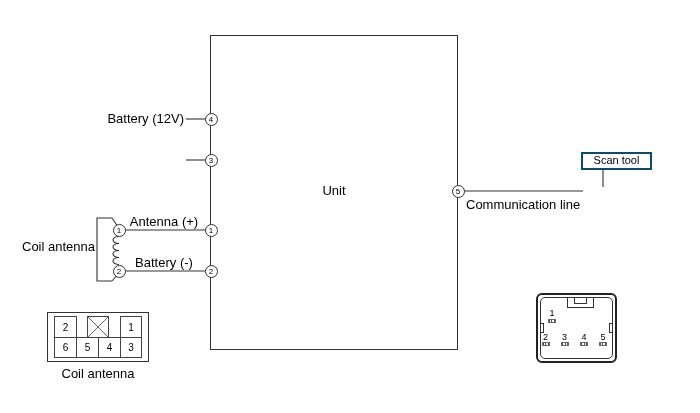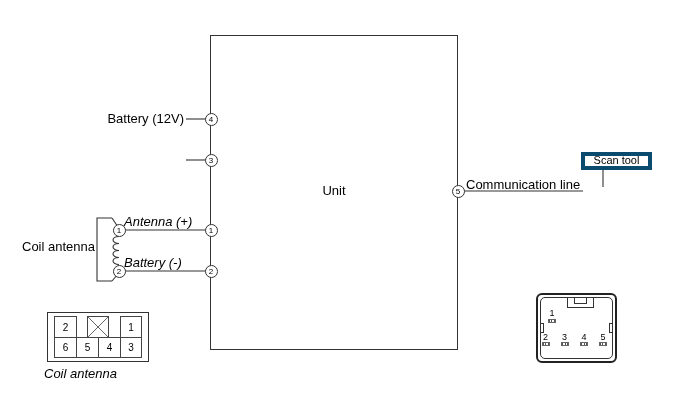--- a/index.html
+++ b/index.html
@@ -1,29 +1,29 @@
 <!DOCTYPE html>
 <html><head>
 <meta charset="utf-8">
 <style>
   html,body{margin:0;padding:0;background:#fff;}
   #stage{position:relative;width:700px;height:413px;background:#ffffff;overflow:hidden;
          font-family:"Liberation Sans",sans-serif;color:#000;}
   svg.wires{position:absolute;left:0;top:0;}
   .label{position:absolute;font-size:13px;line-height:13px;white-space:nowrap;color:#000;}
   .r{text-align:right;}
-  .c{text-align:left;font-style:italic;}
+  .c{text-align:center;}
   .pin{position:absolute;width:13px;height:13px;box-sizing:border-box;border:1px solid #333;
        border-radius:50%;background:#fff;font-size:8px;line-height:11px;text-align:center;z-index:5;}
   .unitbox{position:absolute;left:210px;top:35px;width:248px;height:315px;box-sizing:border-box;
            border:1.5px solid #333;background:#fff;z-index:2;}
   .unitlabel{position:absolute;left:210px;top:182px;width:248px;text-align:center;
              font-size:13px;line-height:17px;z-index:3;}
-  .ecu{position:absolute;box-sizing:border-box;border:4px solid #0c4a6e;background:#fff;
-       display:flex;align-items:flex-end;justify-content:center;font-size:11px;z-index:4;}
+  .ecu{position:absolute;box-sizing:border-box;border:2px solid #0c4a6e;background:#fff;
+       display:flex;align-items:flex-start;justify-content:center;font-size:11px;z-index:4;}
   .conn{position:absolute;left:47px;top:312px;width:102px;height:50px;box-sizing:border-box;
         border:1.5px solid #333;background:#fff;z-index:2;}
   .cell{position:absolute;box-sizing:border-box;border:1px solid #444;background:#fff;
         display:flex;align-items:center;justify-content:center;font-size:10px;}
   .xcell{background:
      linear-gradient(to bottom right,transparent calc(50% - .6px),#666 calc(50% - .6px) calc(50% + .6px),transparent calc(50% + .6px)),
      linear-gradient(to bottom left,transparent calc(50% - .6px),#666 calc(50% - .6px) calc(50% + .6px),transparent calc(50% + .6px));}
   .smartra{position:absolute;left:536px;top:293px;width:81px;height:70px;box-sizing:border-box;
            border:2px solid #222;border-radius:6px;background:#fff;z-index:2;}
   .sm-inner{position:absolute;inset:2px;border:1.5px solid #333;border-radius:5px;background:#fff;}
@@ -60,21 +60,21 @@
   <div class="pin" style="left:204.5px;top:223.5px">1</div>
   <div class="pin" style="left:204.5px;top:264.5px">2</div>
   <div class="pin" style="left:451.5px;top:184.5px">5</div>
 
   <div class="pin" style="left:112.5px;top:223.5px">1</div>
   <div class="pin" style="left:112.5px;top:264.5px">2</div>
 
   <div class="label r" style="left:80px;top:112px;width:104px">Battery (12V)</div>
   <div class="label c" style="left:124px;top:215px;width:80px">Antenna (+)</div>
   <div class="label c" style="left:124px;top:256px;width:80px">Battery (-)</div>
-  <div class="label" style="left:466px;top:178px">Communication line</div>
+  <div class="label" style="left:466px;top:198px">Communication line</div>
   <div class="label r" style="left:8px;top:240px;width:87px">Coil antenna</div>
 
   <div class="ecu" style="left:581px;top:152px;width:71px;height:18px">
     <span>Scan tool</span>
   </div>
 
   <div class="conn">
     <div class="cell" style="left:6px;top:3px;width:23px;height:22px">2</div>
     <div class="cell xcell" style="left:39px;top:3px;width:22px;height:22px"></div>
     <div class="cell" style="left:72px;top:3px;width:22px;height:22px">1</div>

